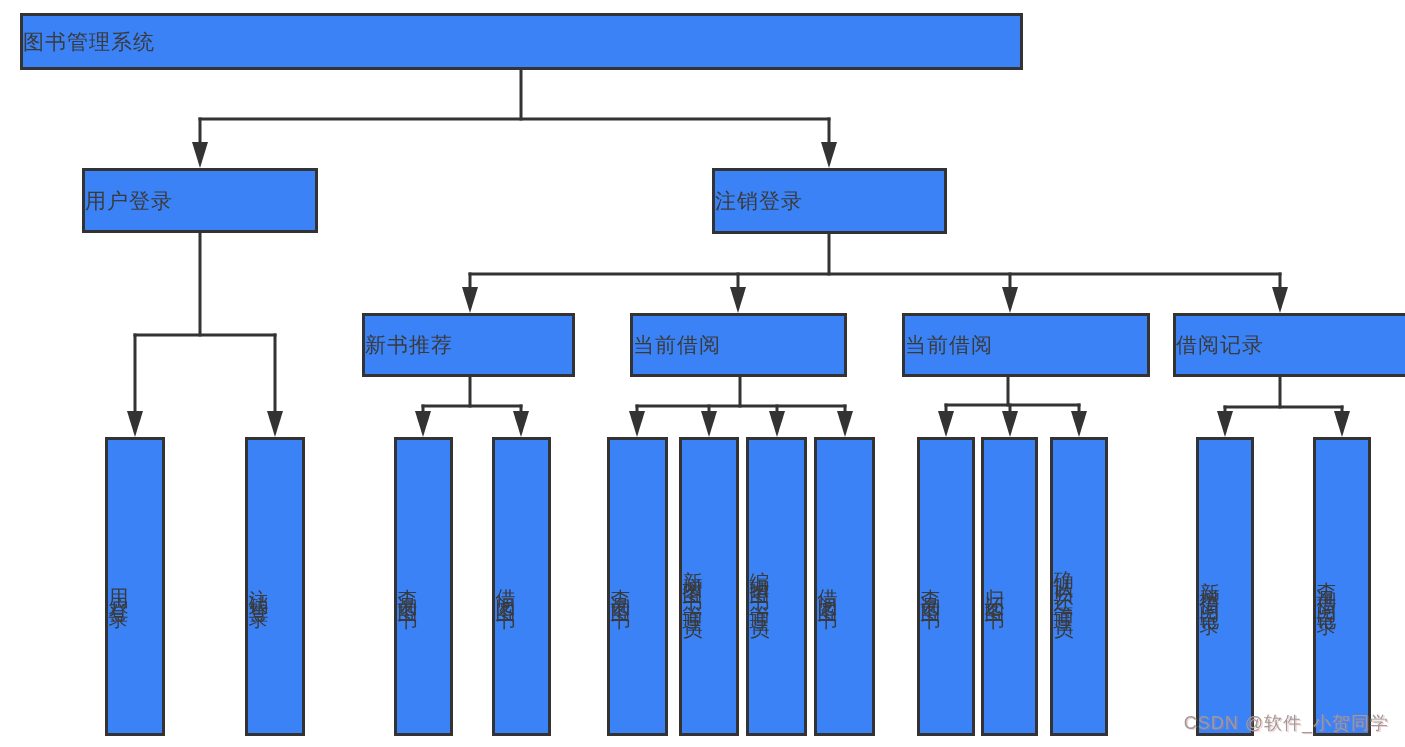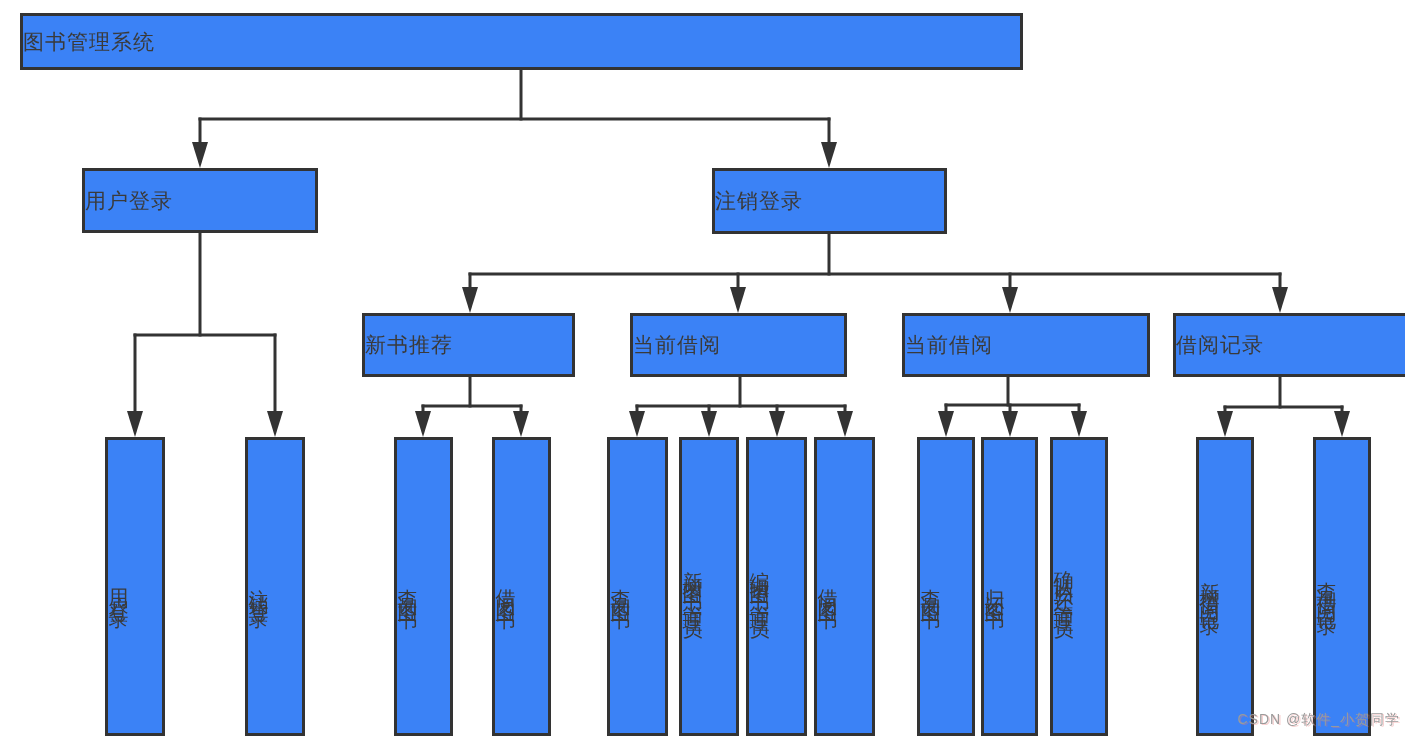--- a/index.html
+++ b/index.html
@@ -21,22 +21,22 @@
   }
   .node.h{font-size:21px;letter-spacing:1px;white-space:nowrap;}
   .node.v .vtext{
     writing-mode:vertical-rl;
     text-orientation:mixed;
     font-size:20px;
     letter-spacing:7px;
     line-height:1.1;
   }
   .watermark{
-    position:absolute;top:711px;right:5px;z-index:5;
-    font-size:14px;letter-spacing:1px;
+    position:absolute;top:711px;right:16px;z-index:5;
+    font-size:18px;letter-spacing:1px;
     color:var(--wm-color,#9b9b9b);
     text-shadow:1.5px 1px 0 rgba(235,120,120,0.35);
     white-space:nowrap;
   }
 </style>
 </head>
 <body>
 
 <div class="stage">
 

